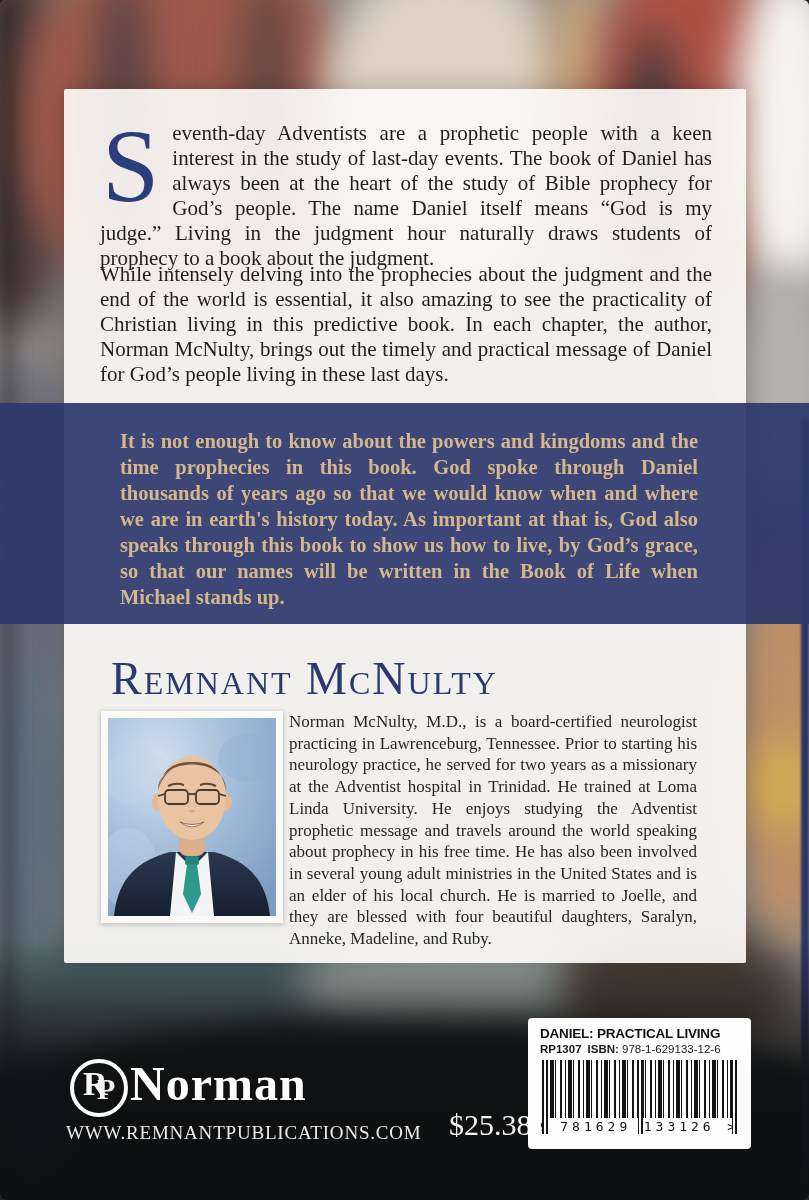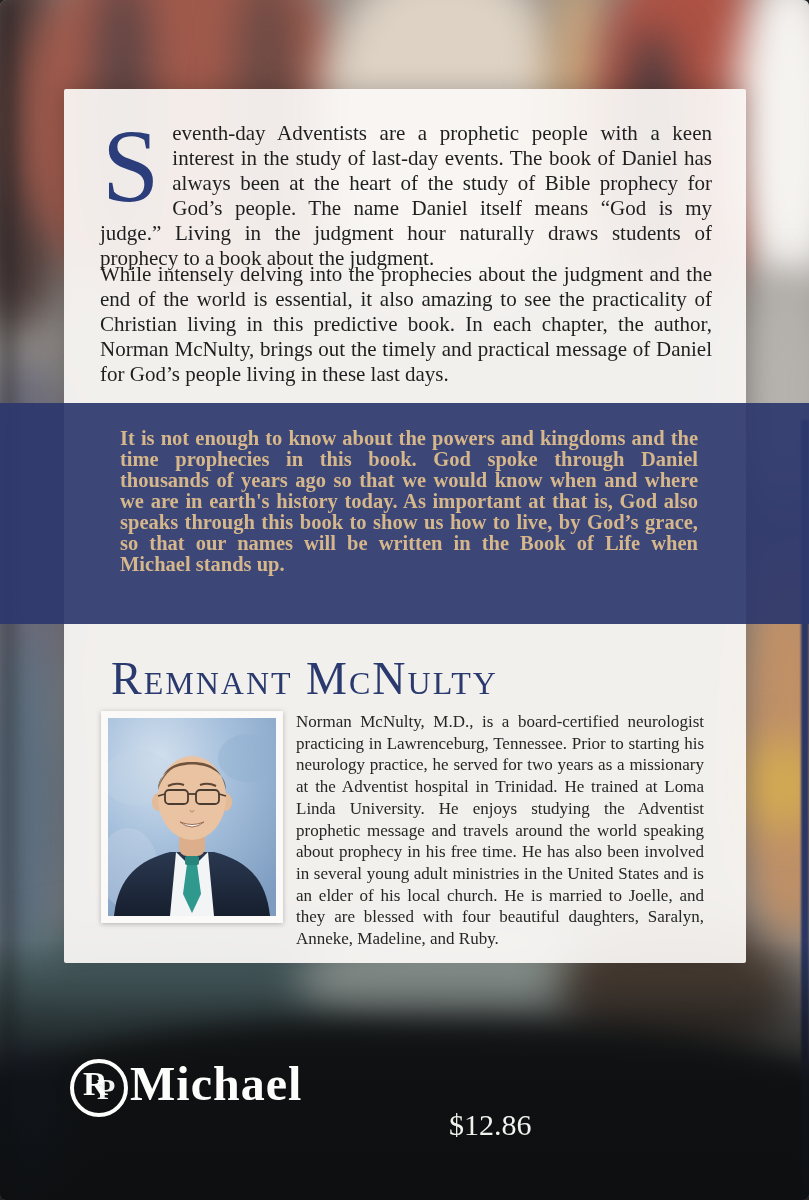--- a/index.html
+++ b/index.html
@@ -42,30 +42,30 @@
   .intro{position:absolute;left:100px;width:612px;text-align:justify;
     font-size:21px;line-height:24.9px;color:#1f1f1f;margin:0;}
   .intro.p1{top:121px;}
   .intro.p2{top:262px;}
   .dropcap{float:left;font-size:103px;line-height:80px;color:#2b3d7a;
     margin:5px 13px 0 2px;font-weight:400;}
   
   .band{position:absolute;left:0;top:403px;width:809px;height:221px;
     background:rgba(44,55,108,.92);}
   .band-text{position:absolute;left:120px;top:25px;width:578px;margin:0;
-    text-align:justify;font-weight:bold;font-size:20.5px;line-height:21px;
+    text-align:justify;font-weight:bold;font-size:20.5px;line-height:26px;
     color:#d6b78b;}
   
   .author-name{position:absolute;left:111px;top:652px;margin:0;
     font-variant:small-caps;font-weight:400;font-size:46px;letter-spacing:2px;
     color:#2a3a6e;}
   .photo-frame{position:absolute;left:101px;top:711px;margin:0;width:168px;height:198px;
     border:7px solid #fbfaf8;box-shadow:0 1px 5px rgba(0,0,0,.25);background:#a6c0dc;}
   .photo-frame svg{display:block;}
-  .bio{position:absolute;left:296px;top:711px;width:408px;margin:0;
+  .bio{position:absolute;left:289px;top:711px;width:408px;margin:0;
     text-align:justify;font-size:17px;line-height:21.7px;color:#262626;}
   
   .logo-circle{position:absolute;left:70px;top:1059px;width:50px;height:50px;
     border:4px solid #fdfdfc;border-radius:50%;color:#fdfdfc;z-index:5;}
   .logo-circle .mr{position:absolute;left:9px;top:2px;font-size:34px;font-weight:bold;}
   .logo-circle .mp{position:absolute;left:23px;top:9px;font-size:30px;font-weight:bold;opacity:.95;}
   .pub-name{position:absolute;left:130px;top:1056px;margin:0;font-weight:bold;
     font-size:48px;color:#fdfdfc;letter-spacing:1px;z-index:5;}
   .pub-type{position:absolute;left:136px;top:1106px;margin:0;font-size:21px;
     letter-spacing:7.5px;color:#fdfdfc;z-index:5;}
@@ -179,18 +179,34 @@
       <path d="M72,104 Q84,114 96,104 Q84,109 72,104 Z" fill="#fdfdfd" stroke="#9c6b52" stroke-width="1"></path>
     </svg>
   </figure>
 
   <p class="bio">Norman McNulty, M.D., is a board-certified neurologist practicing in Lawrenceburg, Tennessee. Prior to starting his neurology practice, he served for two years as a missionary at the Adventist hospital in Trinidad. He trained at Loma Linda University. He enjoys studying the Adventist prophetic message and travels around the world speaking about prophecy in his free time. He has also been involved in several young adult ministries in the United States and is an elder of his local church. He is married to Joelle, and they are blessed with four beautiful daughters, Saralyn, Anneke, Madeline, and Ruby.</p>
 
   <div class="logo-circle">
     <span class="mr">R</span>
     <span class="mp">P</span>
   </div>
-  <p class="pub-name">Michael</p>
-
-  <p class="price">$12.86</p>
-
+  <p class="pub-name">Norman</p>
+  <p class="website">WWW.REMNANTPUBLICATIONS.COM</p>
+
+  <p class="price">$25.38</p>
+
+  <div class="barcode-box">
+    <p class="bc-title">DANIEL: PRACTICAL LIVING</p>
+    <p class="bc-isbn"><span class="sku">RP1307</span><span class="lbl">ISBN:</span>&nbsp;<span>978-1-629133-12-6</span></p>
+    <div class="bars">
+      <div class="digit-strip">
+        <span class="lead">9</span>
+        <span class="grp">781629</span>
+        <span class="grp">133126</span>
+        <span class="endmark">&gt;</span>
+      </div>
+      <div class="guard gl"></div>
+      <div class="guard gm"></div>
+      <div class="guard gr"></div>
+    </div>
+  </div>
 
 </div>
 
 </body></html>

